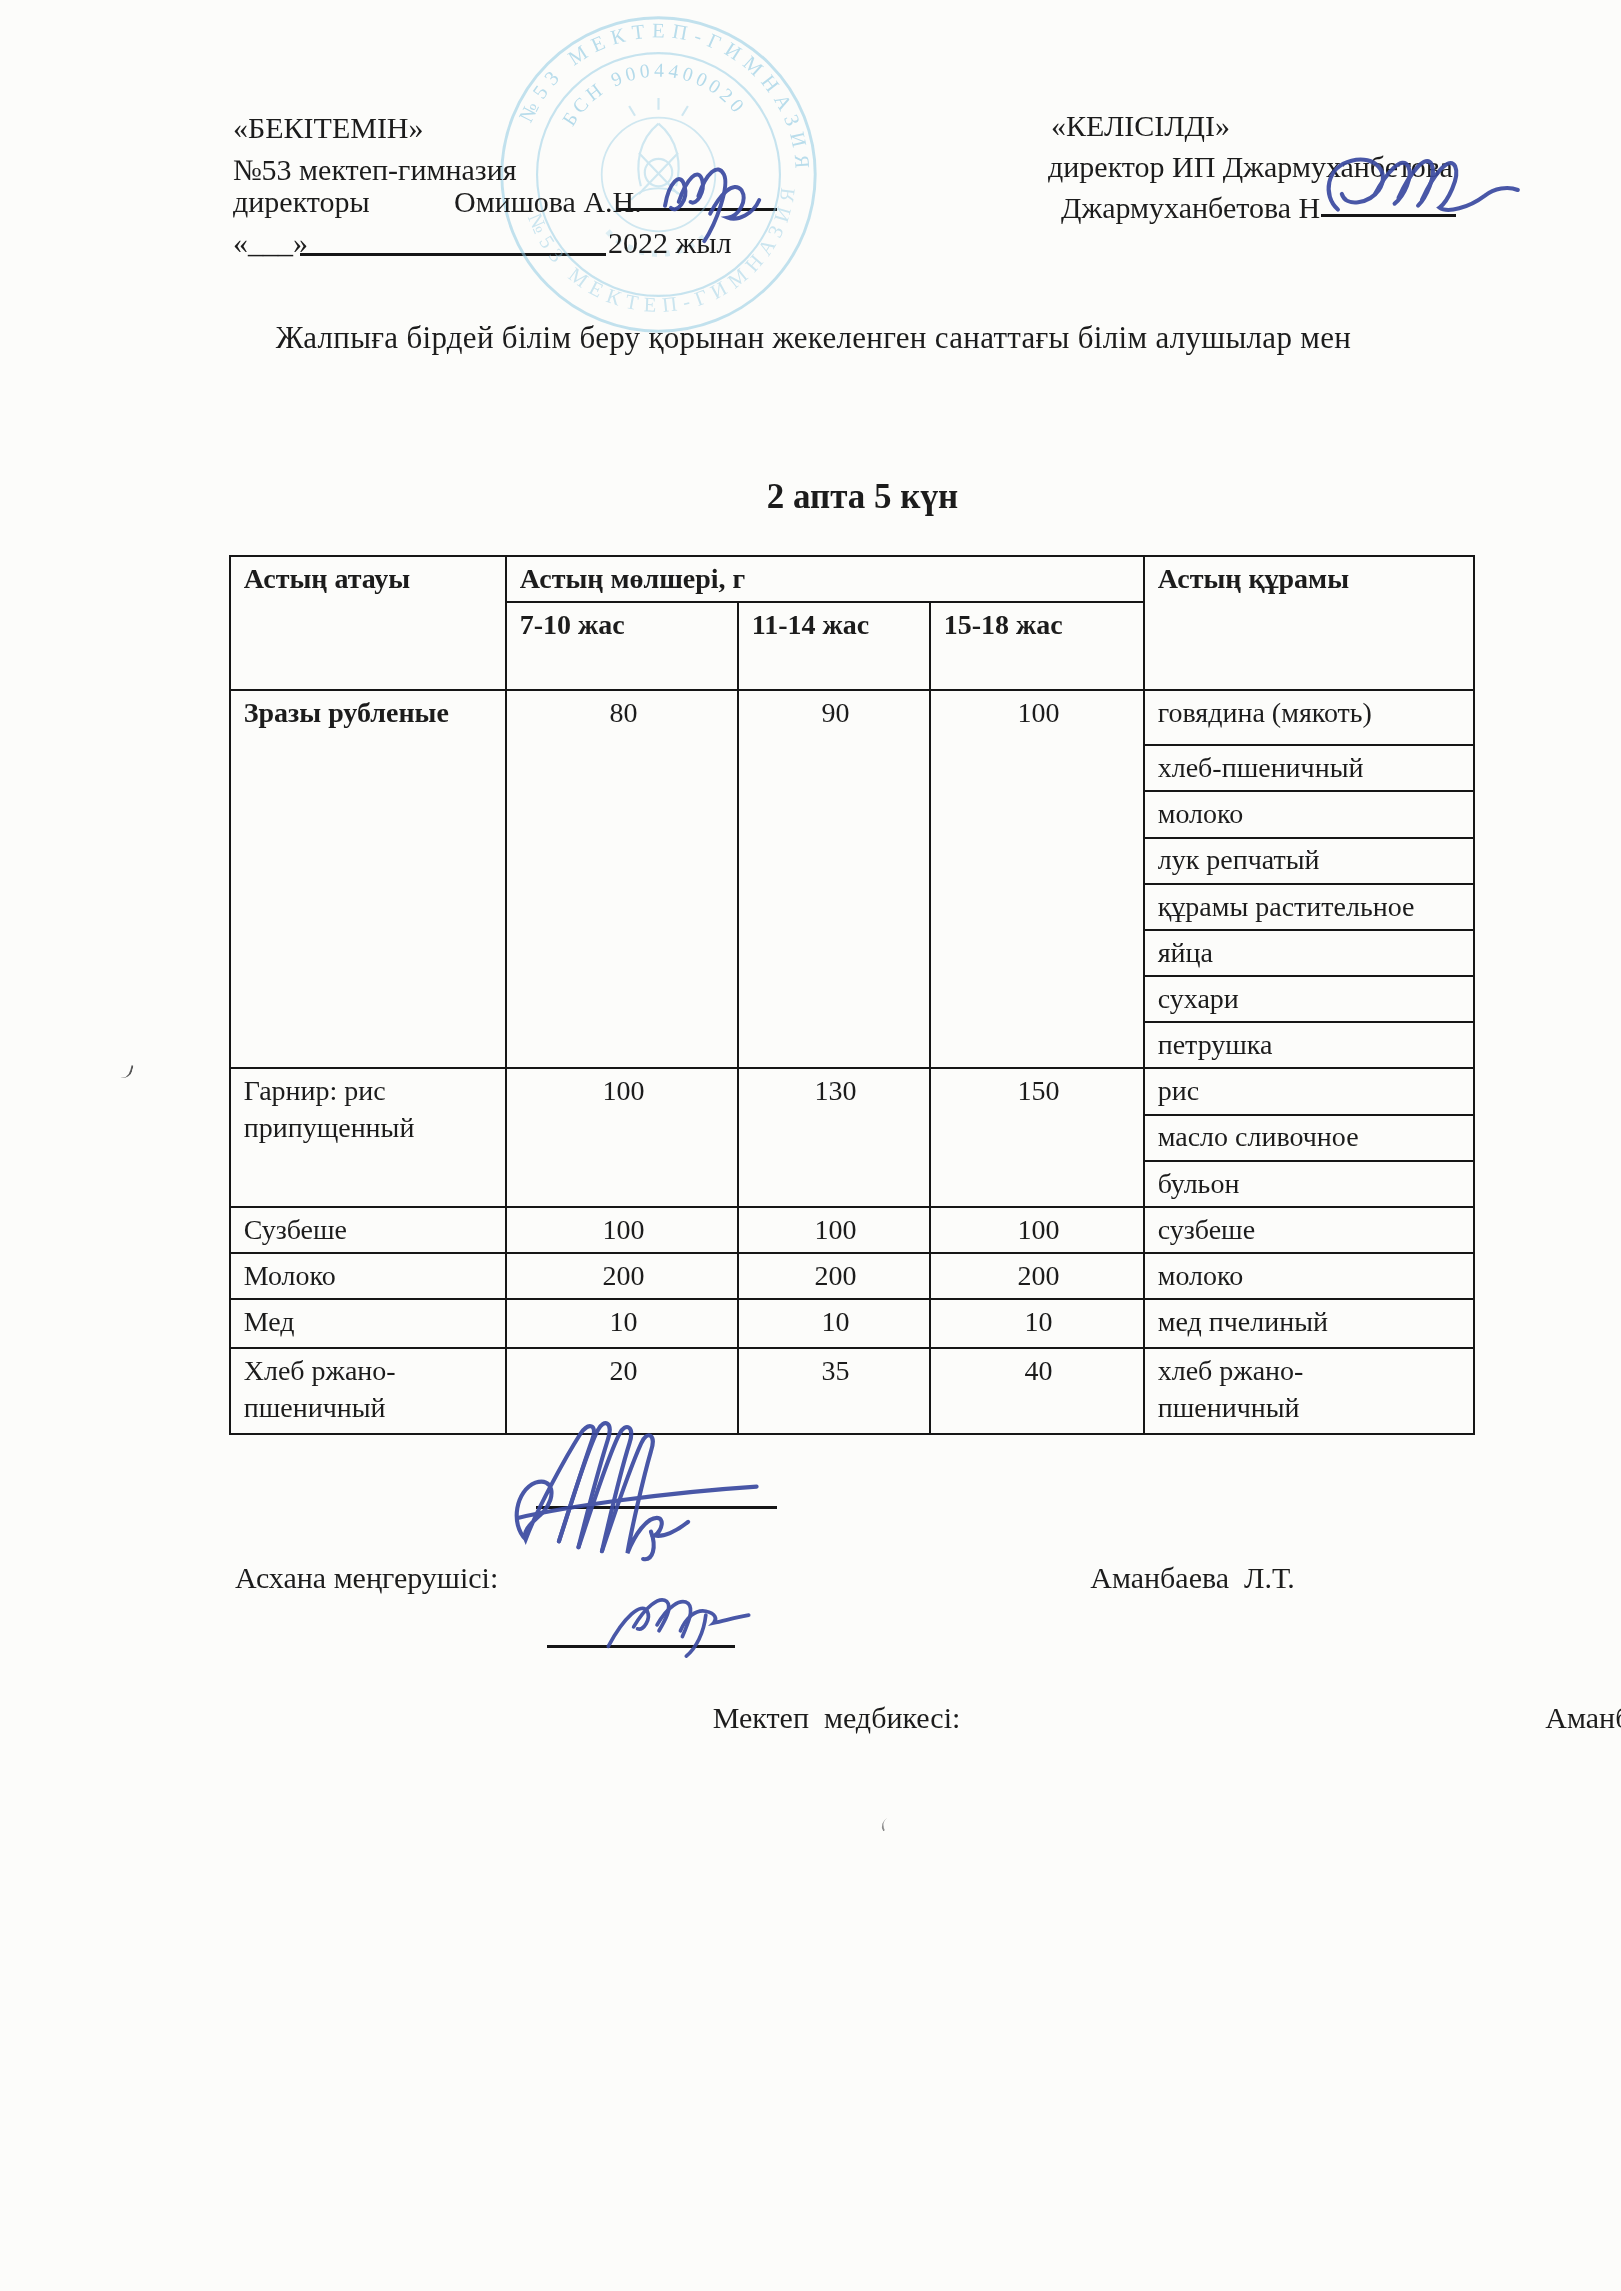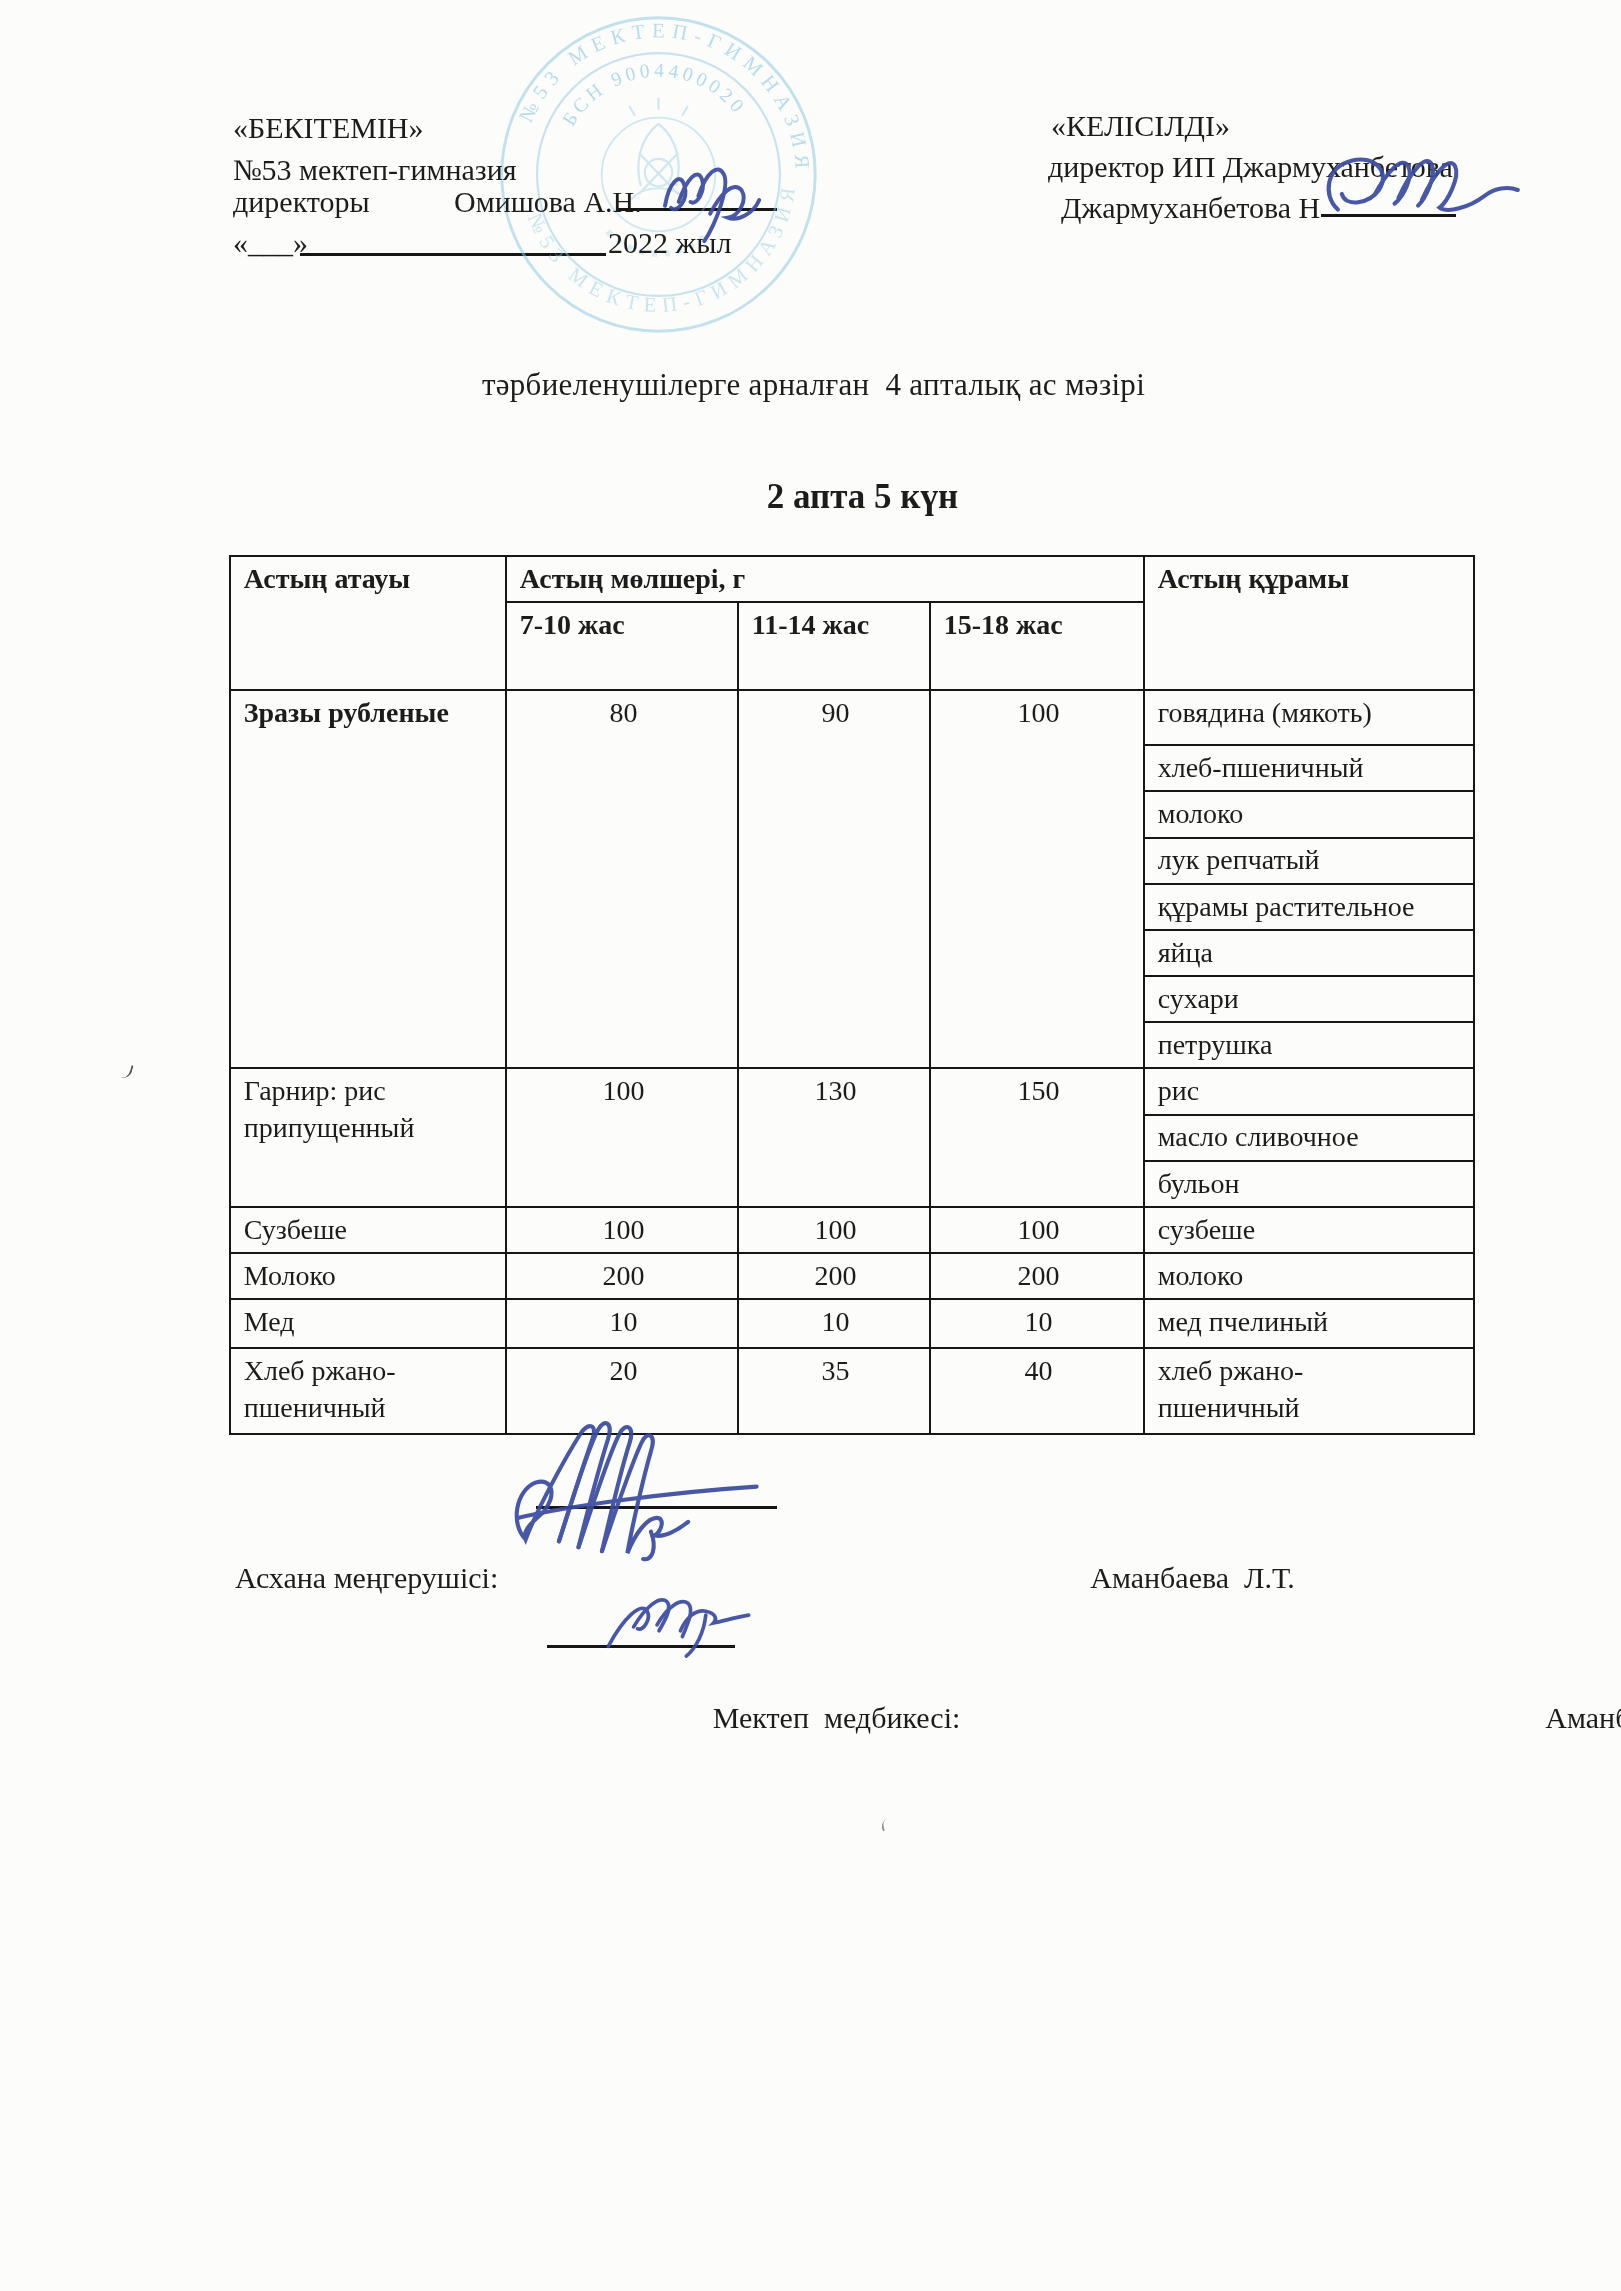--- a/index.html
+++ b/index.html
@@ -105,21 +105,21 @@
   <svg class="sig" style="left:1318px;top:145px" width="206" height="88" viewBox="0 0 210 90">
     <g fill="none" stroke="#3a4aa0" stroke-width="4.2" stroke-linecap="round" opacity=".92">
       <path d="M20,66 C4,52 8,22 34,16 C58,10 74,28 62,46 C52,60 28,64 24,50"></path>
       <path d="M58,50 C70,28 86,10 92,22 C97,32 88,52 78,60"></path>
       <path d="M82,54 C94,28 110,8 116,20 C121,31 110,54 102,62"></path>
       <path d="M106,56 C118,30 134,10 140,22 C145,33 132,58 124,64 C132,70 154,64 170,52 C180,44 194,42 204,46"></path>
     </g>
   </svg>
 
   
-  <div class="title-line layer-text" style="top:367px">тәрбиеленушілерге арналған  4 апталық ас мәзірі</div>
+  <div class="title-line layer-text" style="top:320px">Жалпыға бірдей білім беру қорынан жекеленген санаттағы білім алушылар мен</div>
   <div class="subtitle layer-text" style="top:441px">2 апта 5 күн</div>
 
   
   <table class="menu layer-text">
     <colgroup>
       <col style="width:276px">
         <col style="width:232px">
         <col style="width:192px">
       <col style="width:214px">
         <col style="width:330px">

